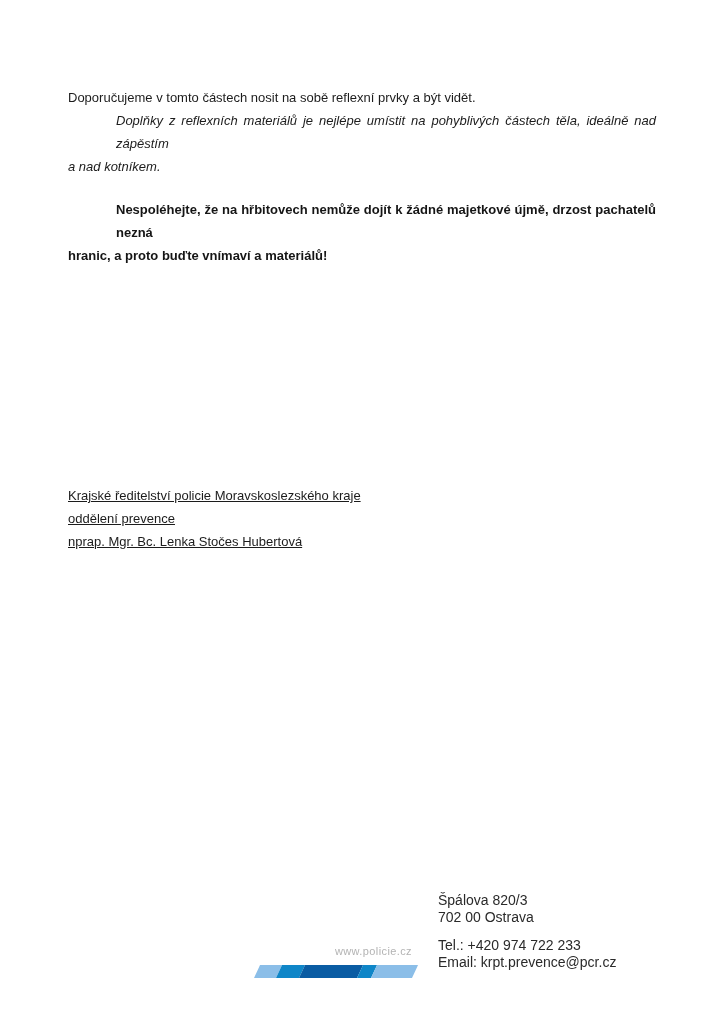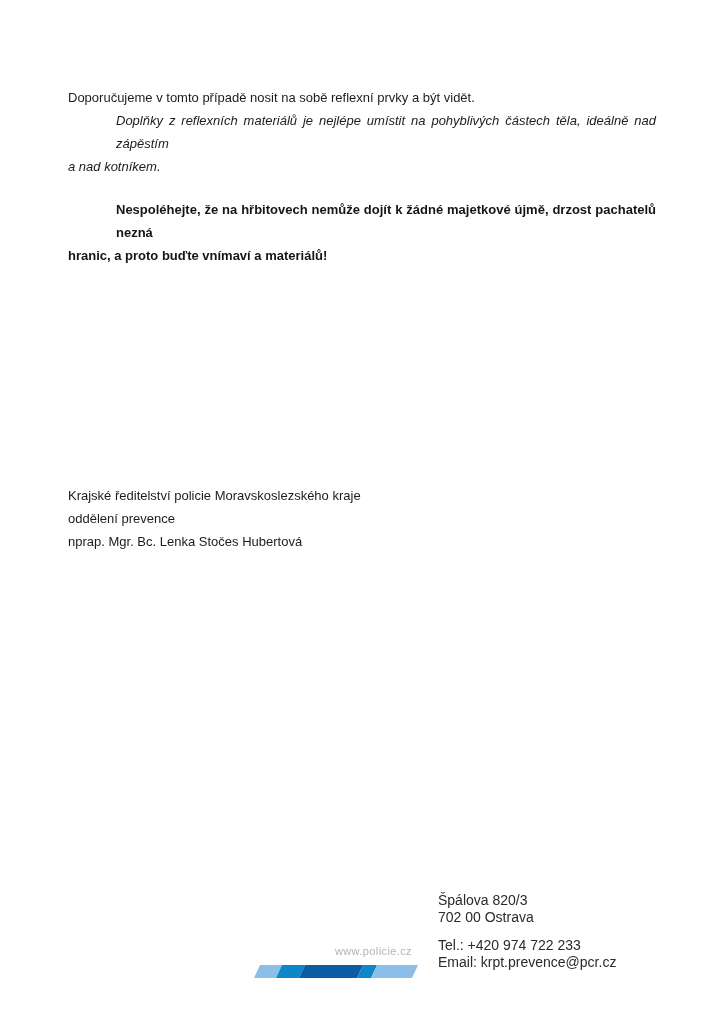--- a/index.html
+++ b/index.html
@@ -35,20 +35,21 @@
   .para-gap { height: 20px; }
 
   
   .signature {
     position: absolute;
     left: 68px;
     top: 484px;
     font-size: 13px;
     line-height: 23px;
     color: #1c1c1c;
+    text-decoration: underline;
   }
   .signature .line { display: block; white-space: nowrap; }
 
   
   .footer-contact {
     position: absolute;
     left: 438px;
     top: 892px;
     font-size: 14px;
     line-height: 17px;
@@ -88,21 +89,21 @@
   .stripe .seg-4 { width: 9%; }
   .stripe .seg-5 { width: 26%; }
 </style>
 </head>
 <body>
 
 <div class="page">
 
   <div class="body-text">
     <p class="para">
-      <span class="line">Doporučujeme v tomto případě nosit na sobě reflexní prvky a být vidět.</span>
+      <span class="line">Doporučujeme v tomto částech nosit na sobě reflexní prvky a být vidět.</span>
     </p>
     <p class="para italic">
       <span class="line just">Doplňky z reflexních materiálů je nejlépe umístit na pohyblivých částech těla, ideálně nad zápěstím</span>
       <span class="line">a nad kotníkem.</span>
     </p>
     <div class="para-gap"></div>
     <p class="para bold">
       <span class="line just">Nespoléhejte, že na hřbitovech nemůže dojít k žádné majetkové újmě, drzost pachatelů nezná</span>
       <span class="line">hranic, a proto buďte vnímaví a materiálů!</span>
     </p>

